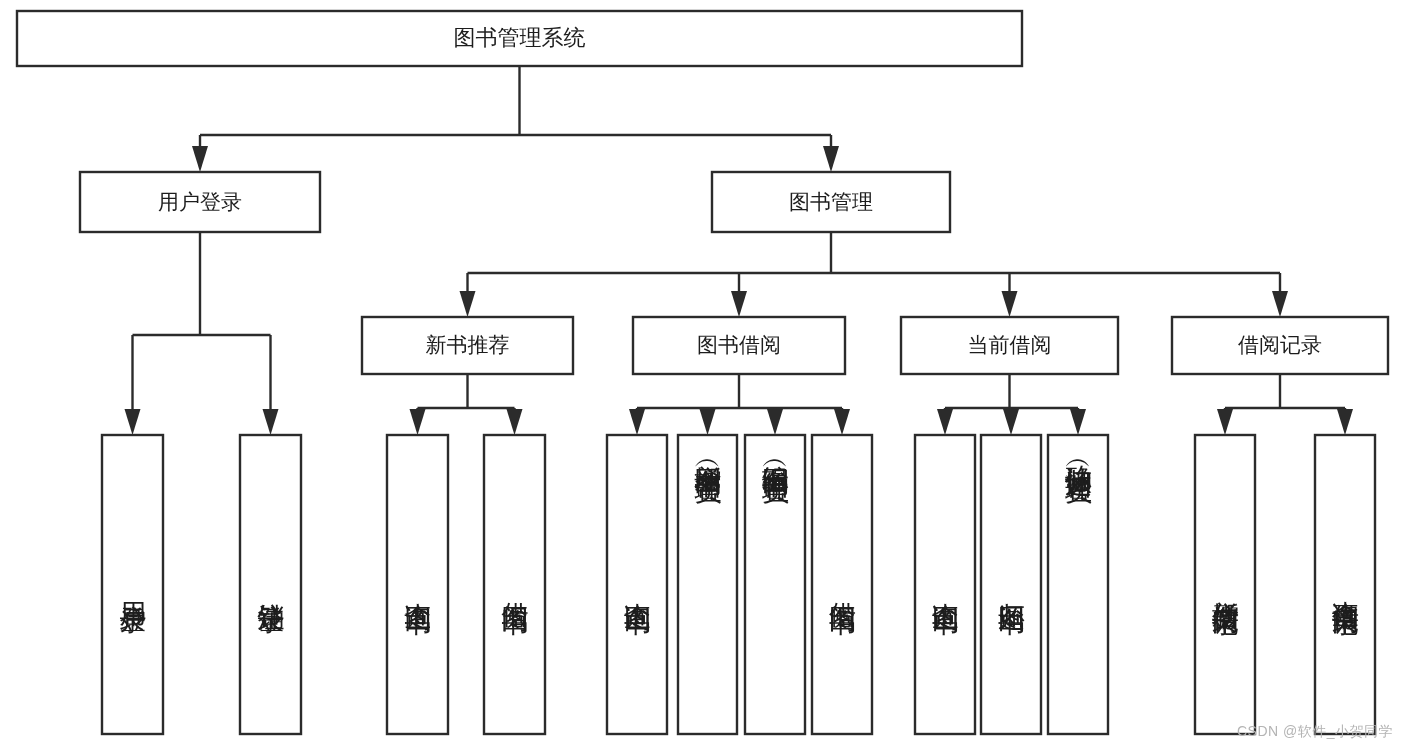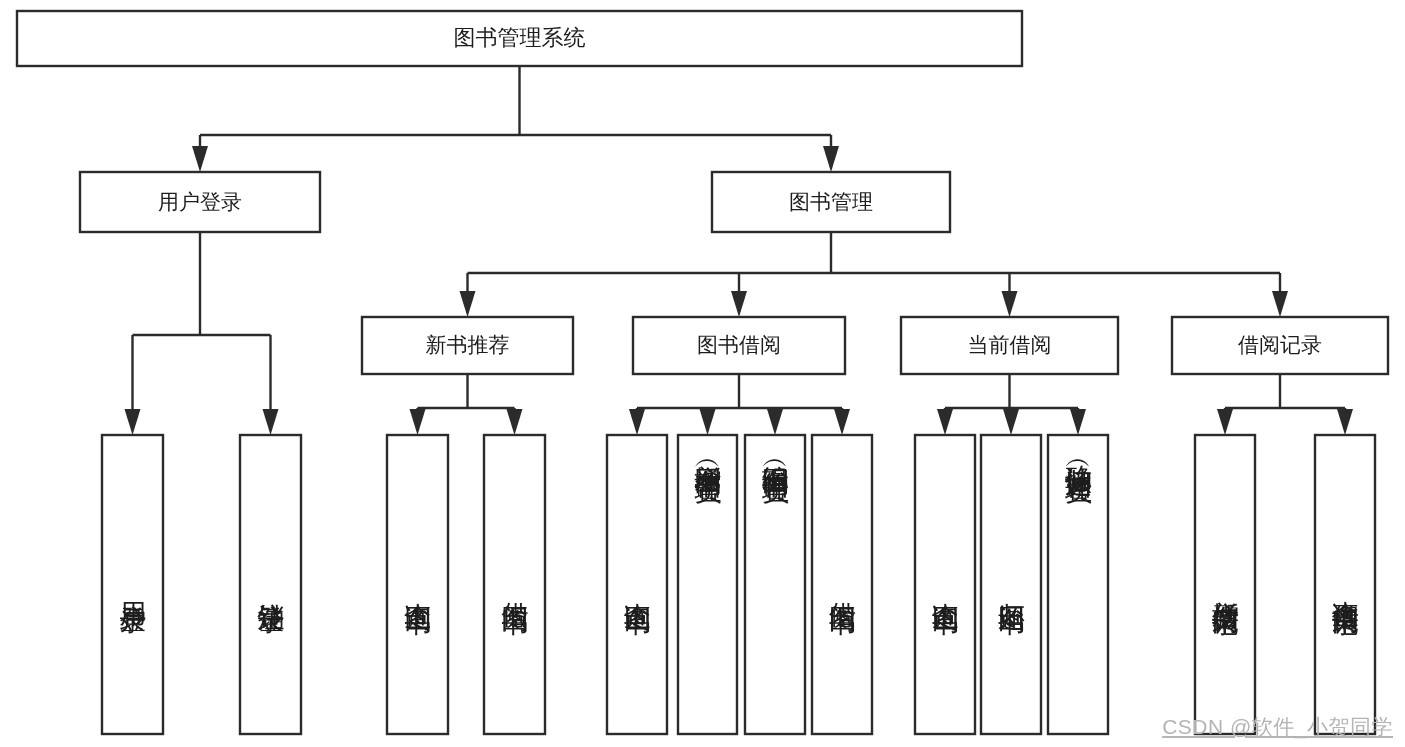--- a/index.html
+++ b/index.html
@@ -51,25 +51,24 @@
     white-space:nowrap;
   }
   .leaf-label-wrap.center{align-items:center;}
   .leaf-label-wrap.top{align-items:flex-start;}
 
   #watermark{
     position:absolute;
     right:12px;
     bottom:6px;
     font-family:"Liberation Sans","DejaVu Sans",sans-serif;
-    font-size:21px;
+    font-size:14px;
     color:#b4b4b4;
     letter-spacing:0.5px;
     white-space:nowrap;
-    text-decoration:underline;
   }
 </style>
 </head>
 <body>
 
 <div id="diagram-root">
   <svg id="tree" viewBox="0 0 1405 747" preserveAspectRatio="none">
     <g id="edges-layer">
         <path d="M 519.5 66 L 519.5 135" class="connector"></path>
         <path d="M 200 135 L 831 135" class="connector"></path>

